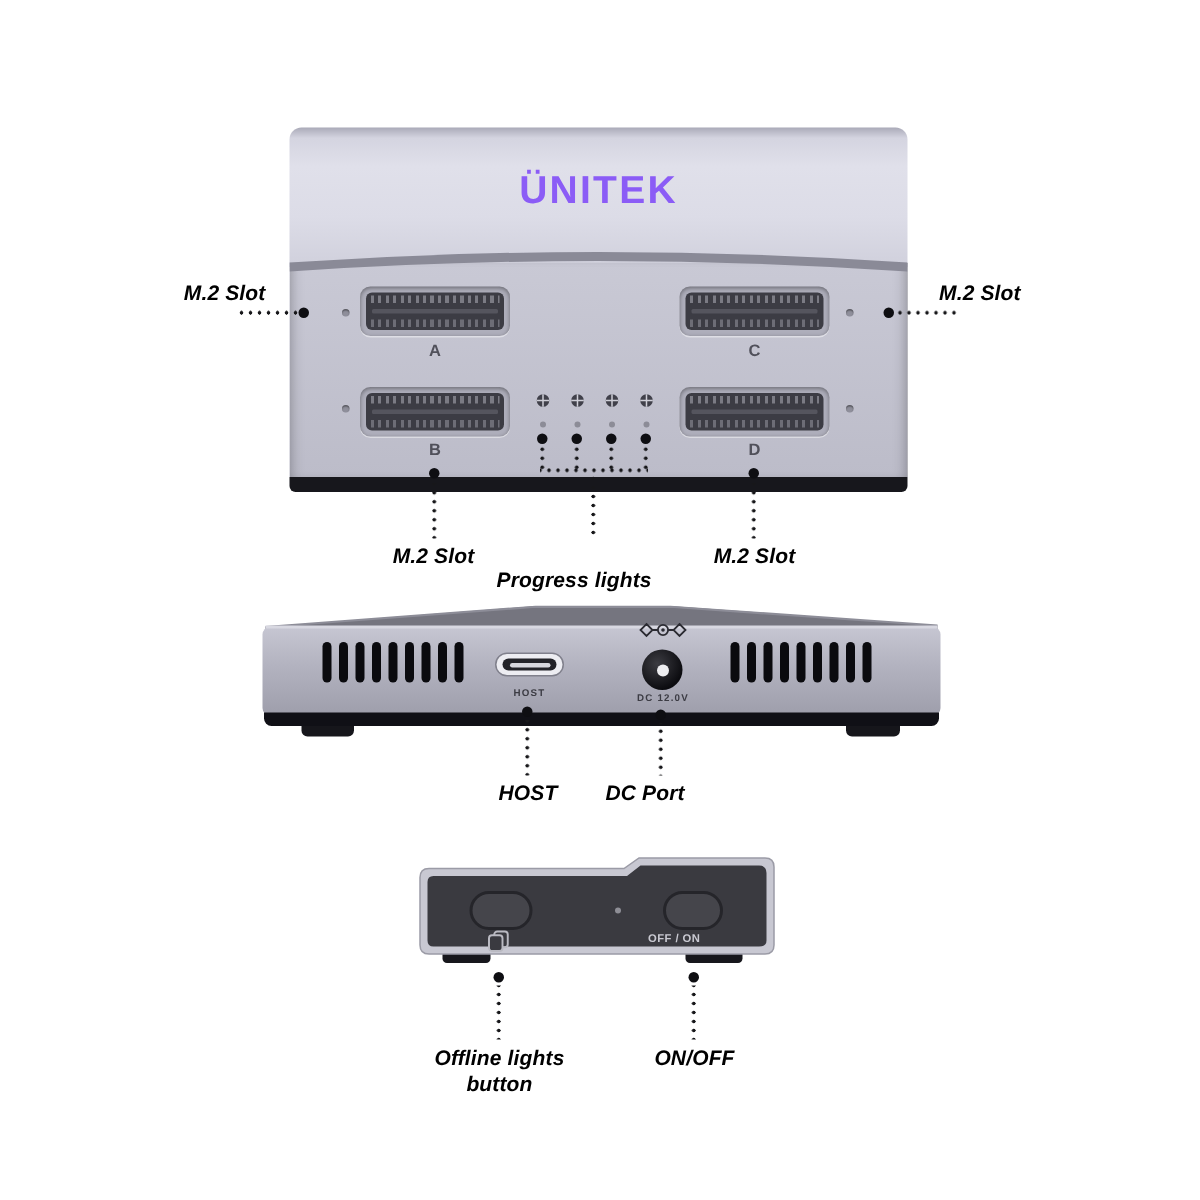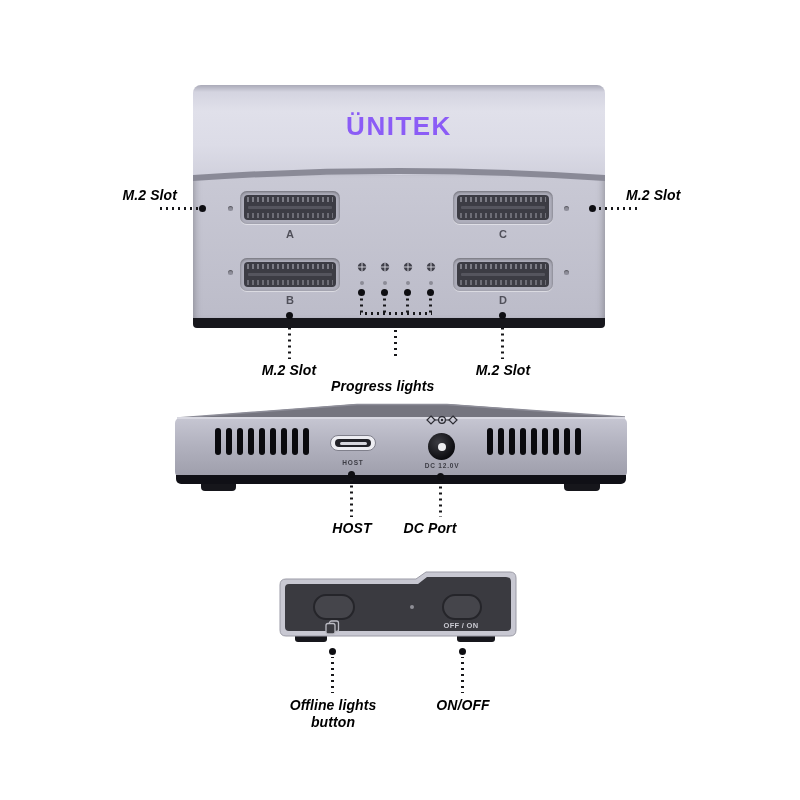--- a/index.html
+++ b/index.html
@@ -62,21 +62,21 @@
            background:radial-gradient(circle at 38% 35%,#3c3c42,#0b0b0f 72%);
            display:flex;align-items:center;justify-content:center;}
   .dc-pin{width:8px;height:8px;border-radius:50%;background:#ededf0;}
 
   
   #front-device{position:absolute;left:276px;top:570px;width:244px;height:78px;}
   .fd-foot{position:absolute;top:65px;height:7px;background:#17171c;border-radius:0 0 3px 3px;}
   .fd-btn{position:absolute;width:42px;height:26px;border-radius:13px;background:#45454b;
           border:2px solid #25252a;box-sizing:border-box;}
   .fd-led{position:absolute;left:134px;top:35px;width:4px;height:4px;border-radius:50%;background:#8e8e96;}
-  .fd-power{position:absolute;left:156px;top:51px;width:58px;text-align:center;
+  .fd-power{position:absolute;left:156px;top:51px;width:58px;text-align:left;
             font-size:7.5px;font-weight:700;color:#c9c9d1;letter-spacing:.3px;}
 </style>
 </head>
 <body>
 
 <div id="top-device">
   <div class="td-topband"></div>
   <div class="td-logo">ÜNITEK</div>
   <div class="td-face"></div>
   <svg class="td-divider" viewBox="0 0 412 16">

